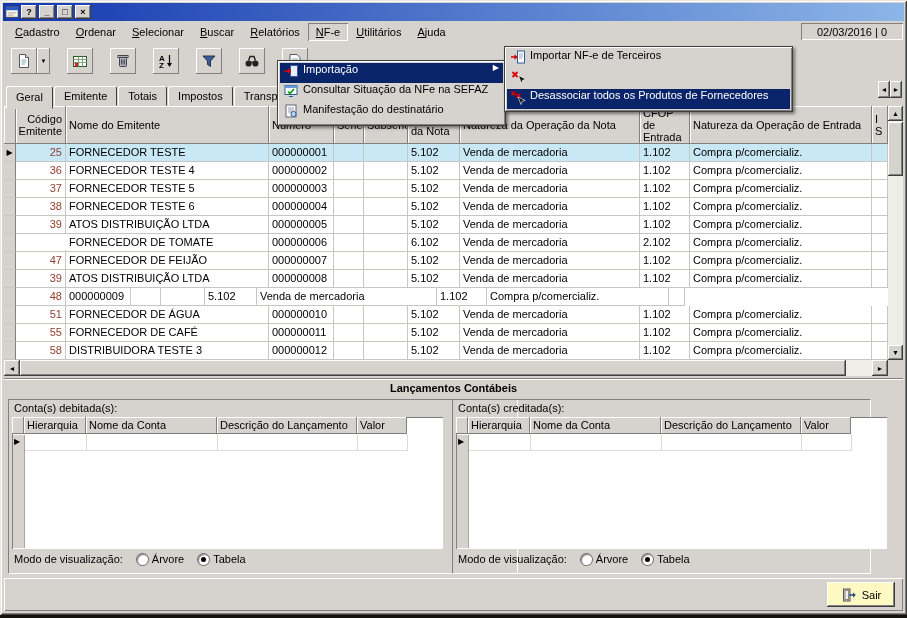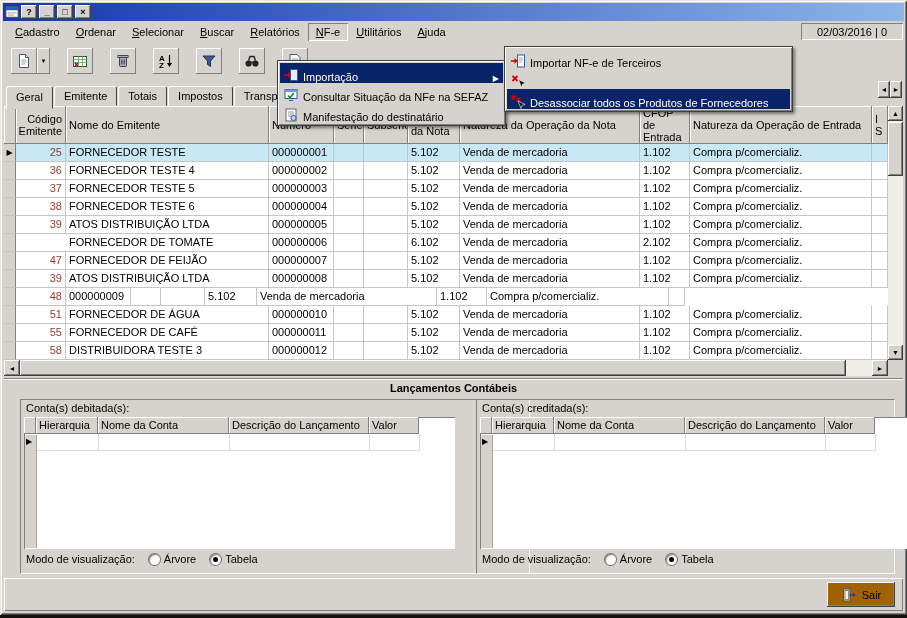--- a/index.html
+++ b/index.html
@@ -81,30 +81,30 @@
   .prow .pc{border-right:1px solid #dedbd5;border-bottom:1px solid #dedbd5;flex:none;height:17px;}
   .radio-row{position:absolute;left:5px;top:153px;display:flex;align-items:center;white-space:nowrap;}
   .radio-wrap{display:inline-flex;align-items:center;margin-left:14px;}
   .radio{width:11px;height:11px;border-radius:50%;background:#fff;margin-right:4px;position:relative;
     box-shadow:inset 1px 1px 1px #808080,0 0 0 1px #707070;}
   .radio .dot{position:absolute;left:3px;top:3px;width:5px;height:5px;border-radius:50%;background:#000;}
 
   
   .footer{position:absolute;left:4px;top:578px;width:899px;height:33px;
     box-shadow:inset 1px 1px 0 #fff,inset -1px -1px 0 #808080;}
-  .sair-btn{position:absolute;right:8px;top:4px;width:68px;height:25px;background:#a16207;display:flex;align-items:center;justify-content:center;
+  .sair-btn{position:absolute;right:8px;top:4px;width:68px;height:25px;background:#fef9c3;display:flex;align-items:center;justify-content:center;
     box-shadow:inset -1px -1px 0 #404040,inset 1px 1px 0 #fff,inset -2px -2px 0 #808080;}
   .sair-btn span.lbl{margin-left:5px;}
 
   
   .menu-popup{position:absolute;background:#d6d3ce;padding:2px;border:1px solid #404040;
     box-shadow:inset 1px 1px 0 #fff,inset -1px -1px 0 #808080,2px 2px 3px rgba(0,0,0,.45);}
   #nfe-menu{left:277px;top:60px;width:229px;z-index:100;}
   #import-submenu{left:504px;top:46px;width:289px;z-index:101;}
-  .menu-row{height:20px;display:flex;align-items:flex-end;padding:0 14px 0 2px;position:relative;white-space:nowrap;}
+  .menu-row{height:20px;display:flex;align-items:flex-start;padding:0 14px 0 2px;position:relative;white-space:nowrap;}
   .menu-row .ic{width:18px;flex:none;}
   .menu-row .mlabel{margin-left:3px;overflow:hidden;}
   .menu-row.hl{background:var(--hl);color:#fff;}
   .subarrow{position:absolute;right:4px;font-size:8px;}
 </style>
 </head>
 <body>
 
 <div class="window">
 
@@ -385,21 +385,21 @@
   </div>
 
   <div class="hsb">
     <span class="sb lt">◄</span>
     <span class="thumb"></span>
     <span class="sb rt">►</span>
   </div>
 
   <div class="lanc-bar">Lançamentos Contábeis</div>
 
-  <div class="lpanel" id="debit-panel" style="left:20px;width:510px;">
+  <div class="lpanel" id="debit-panel" style="left:8px;width:510px;">
     <span class="plabel">Conta(s) debitada(s):</span>
     <div class="pgrid">
       <div class="pheader">
           <div class="gh gind"></div>
           <div class="gh" style="width: 62px;">Hierarquia</div>
           <div class="gh" style="width: 131px;">Nome da Conta</div>
           <div class="gh" style="width: 140px;">Descrição do Lançamento</div>
           <div class="gh" style="width: 50px;">Valor</div>
         </div>
       <div class="pind-strip"></div>
@@ -419,21 +419,21 @@
         </span>
         <span class="radio-wrap">
           <span class="radio">
             <span class="dot"></span>
           </span>
           <span>Tabela</span>
         </span>
       </div>
   </div>
 
-  <div class="lpanel" id="credit-panel" style="left:476px;width:419px;">
+  <div class="lpanel" id="credit-panel" style="left:452px;width:419px;">
     <span class="plabel">Conta(s) creditada(s):</span>
     <div class="pgrid">
       <div class="pheader">
           <div class="gh gind"></div>
           <div class="gh" style="width: 62px;">Hierarquia</div>
           <div class="gh" style="width: 131px;">Nome da Conta</div>
           <div class="gh" style="width: 140px;">Descrição do Lançamento</div>
           <div class="gh" style="width: 50px;">Valor</div>
         </div>
       <div class="pind-strip"></div>

